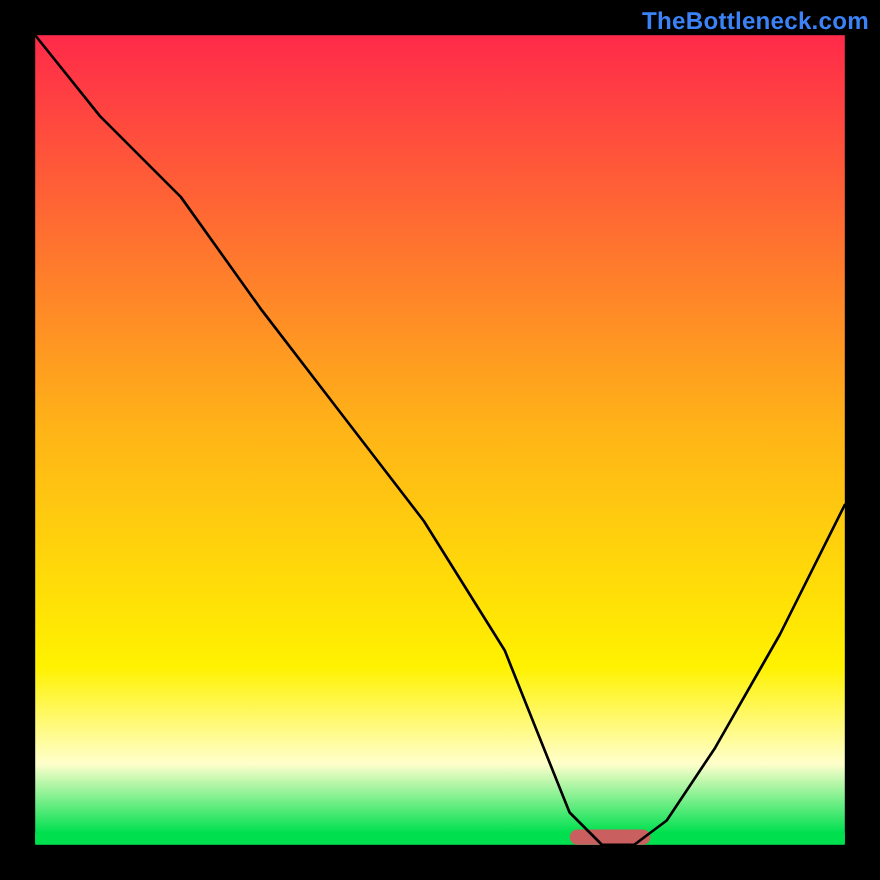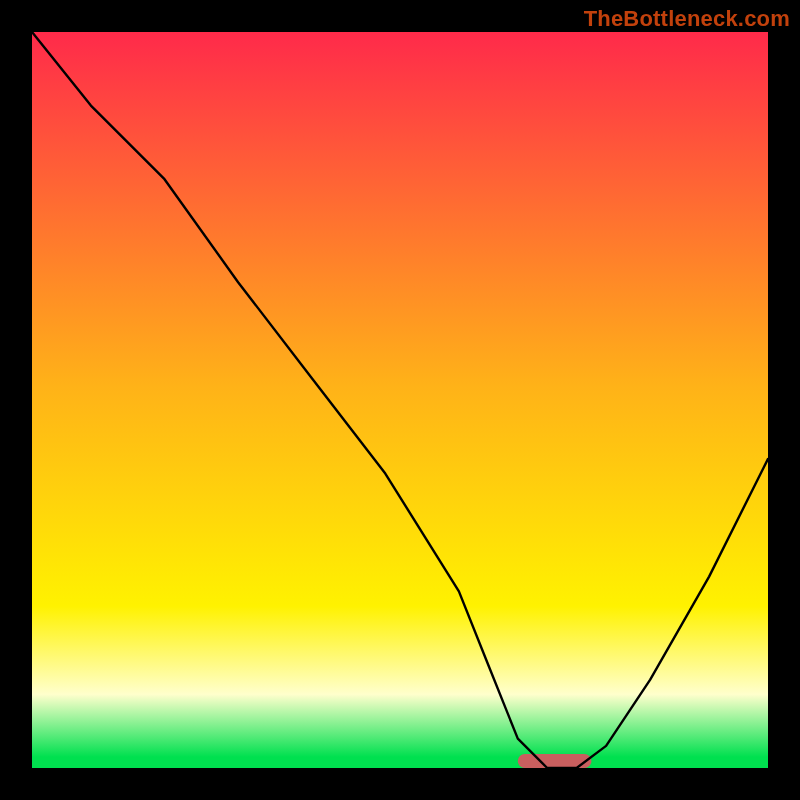--- a/index.html
+++ b/index.html
@@ -14,21 +14,21 @@
   .frame {
     position: relative;
     width: 800px;
     height: 800px;
     background: #000;
   }
   .watermark {
     position: absolute;
     top: 6px;
     right: 10px;
-    color: #c2410c;
+    color: #3b82f6;
     font-size: 22px;
     font-weight: 600;
     letter-spacing: 0.2px;
     z-index: 5;
     user-select: none;
   }
   svg.plot {
     position: absolute;
     top: 0;
     left: 0;

